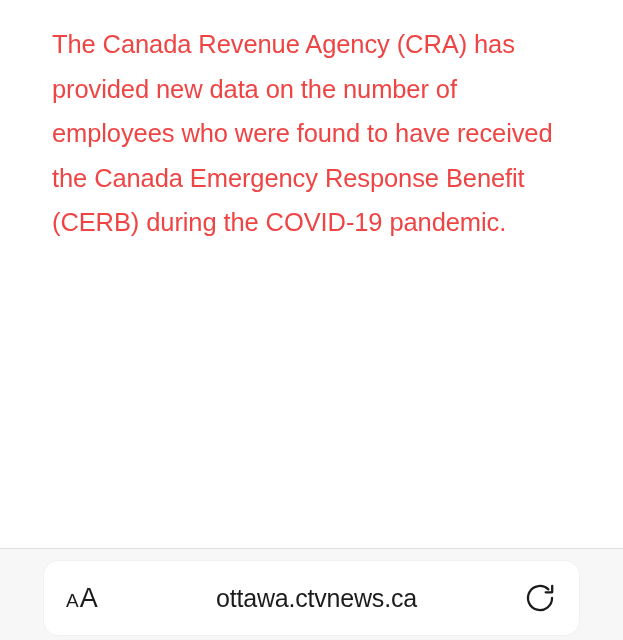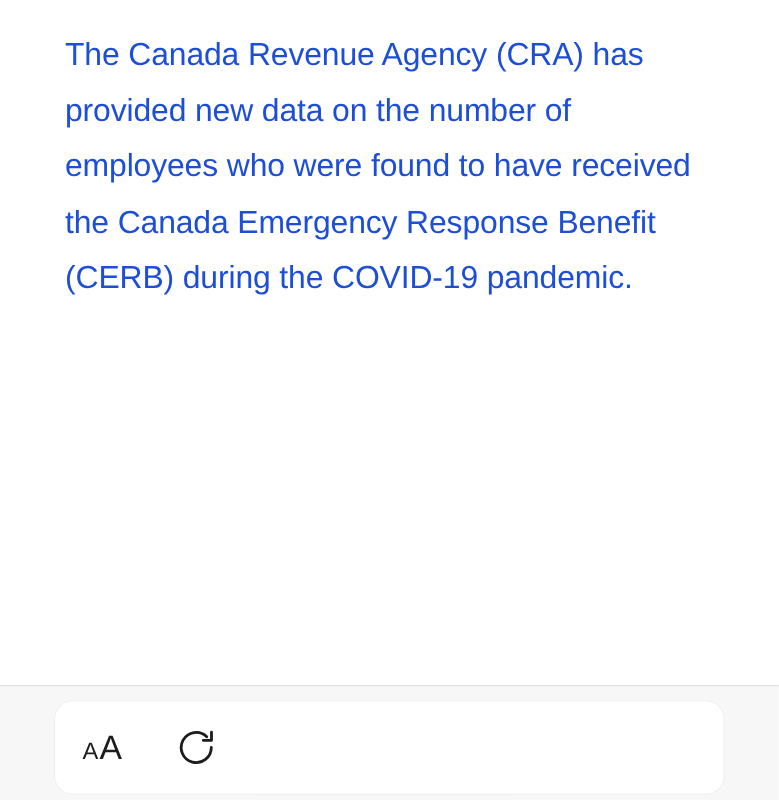--- a/index.html
+++ b/index.html
@@ -25,21 +25,21 @@
   }
   .content {
     flex: 1 1 auto;
     padding: 22px 52px 0 52px;
     overflow: hidden;
     background: #ffffff;
   }
   .article-paragraph {
     font-size: 25.5px;
     line-height: 44.5px;
-    color: #1d4ed8;
+    color: #ef4444;
     margin: 0 0 18px 0;
     letter-spacing: -0.1px;
   }
   .article-paragraph:last-child {
     margin-bottom: 0;
   }
   .browser-bar-wrap {
     position: absolute;
     left: 0;
     right: 0;
@@ -110,20 +110,21 @@
   </div>
 
   <div class="browser-bar-wrap">
     <div class="url-pill">
 
       <div class="aa-button">
         <span class="small-a">A</span>
         <span class="big-a">A</span>
       </div>
 
+      <div class="url-text">ottawa.ctvnews.ca</div>
 
       <div class="reload-button">
         <span>
           <svg width="34" height="34" viewBox="0 0 24 24" fill="none" stroke="#1c1c1e" stroke-width="1.6" stroke-linecap="round" stroke-linejoin="round">
             <path d="M20.5 12a8.5 8.5 0 1 1-2.6-6.1"></path>
             <polyline points="20.6,3.4 20.6,8.0 16.0,8.0"></polyline>
           </svg>
         </span>
       </div>
 

